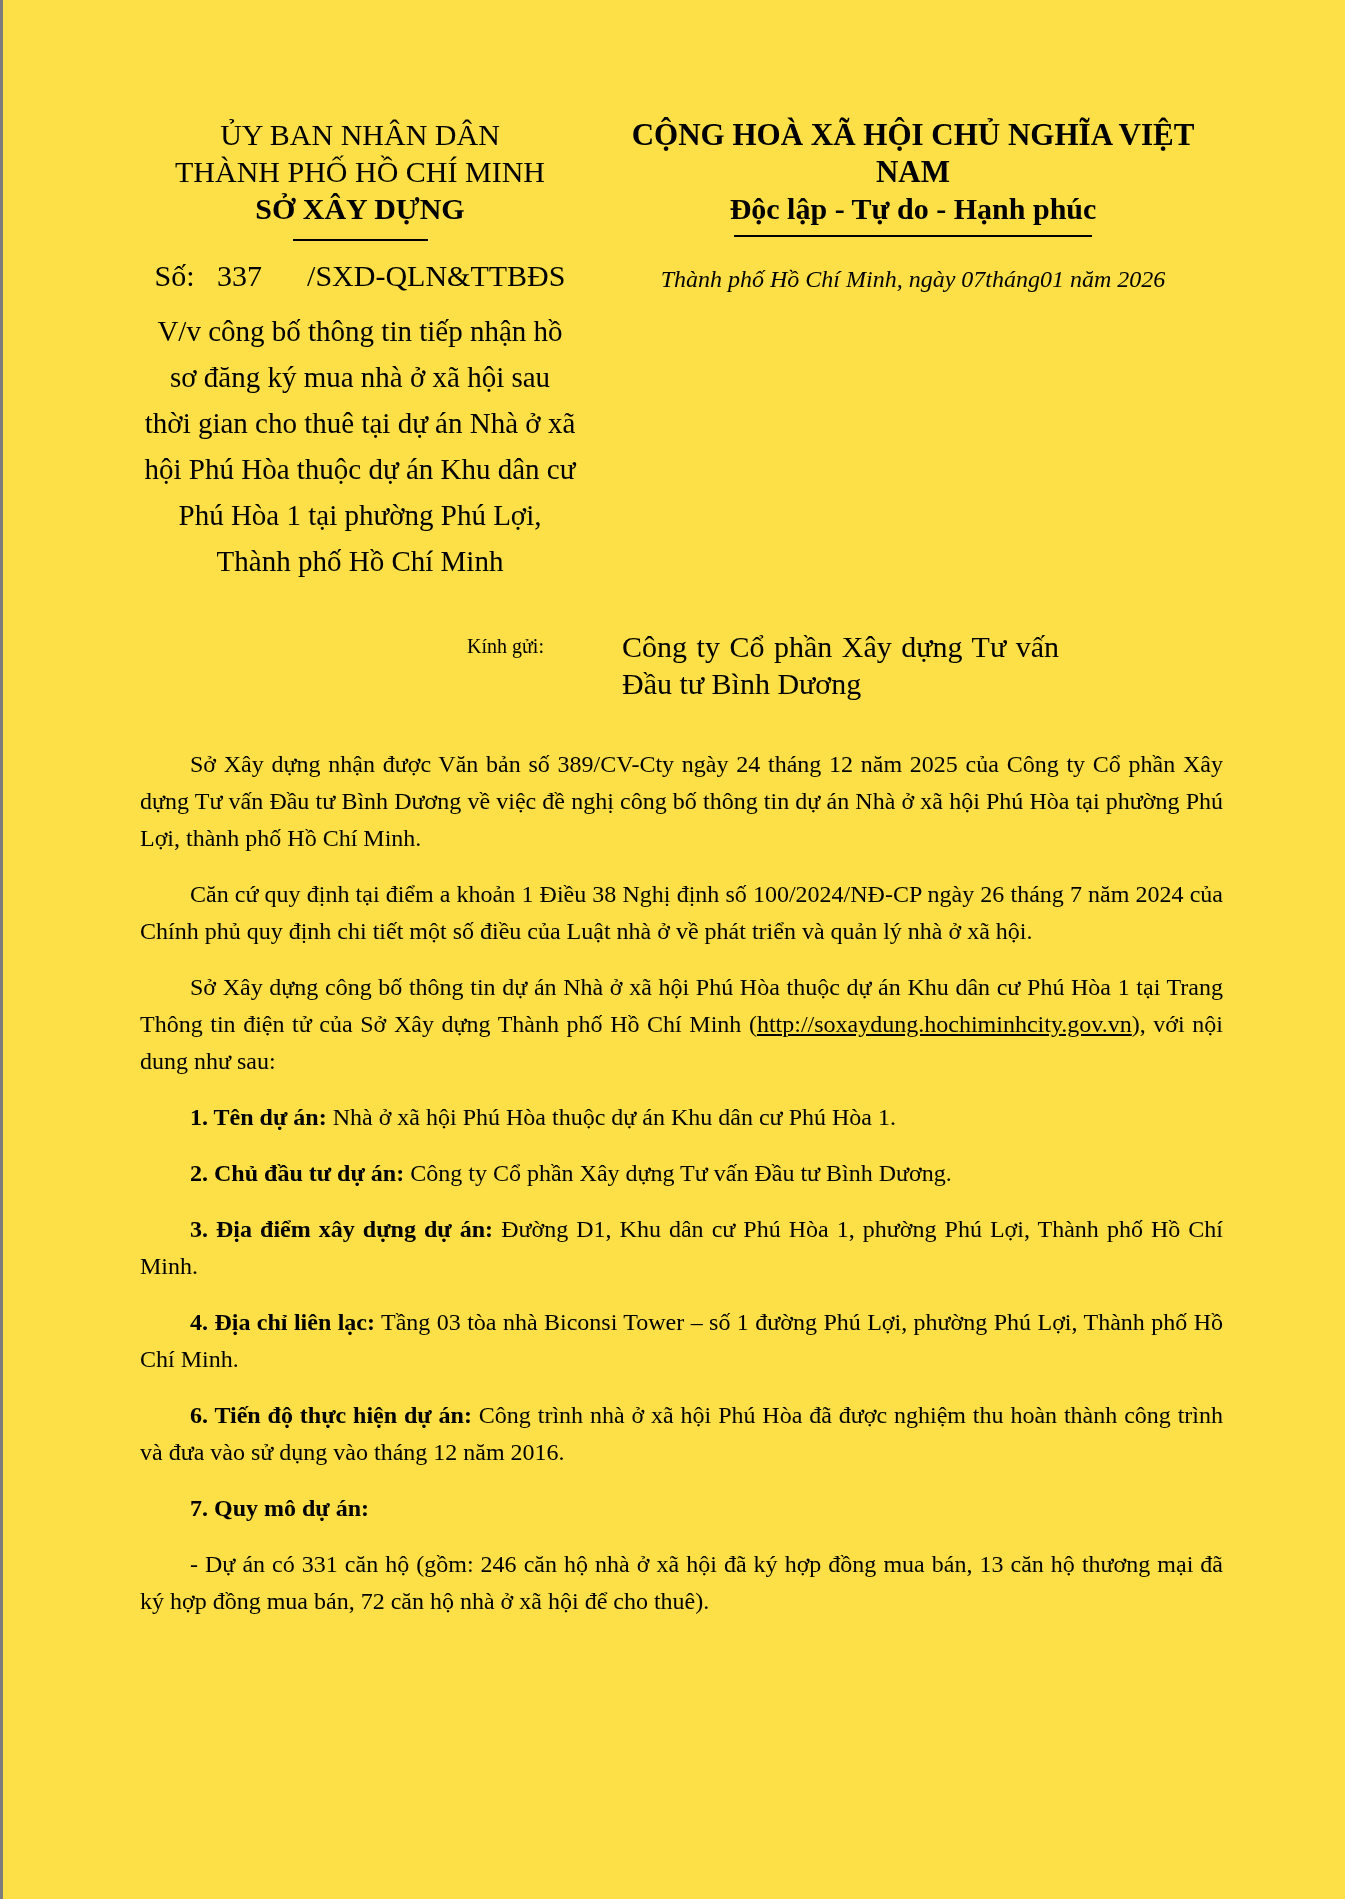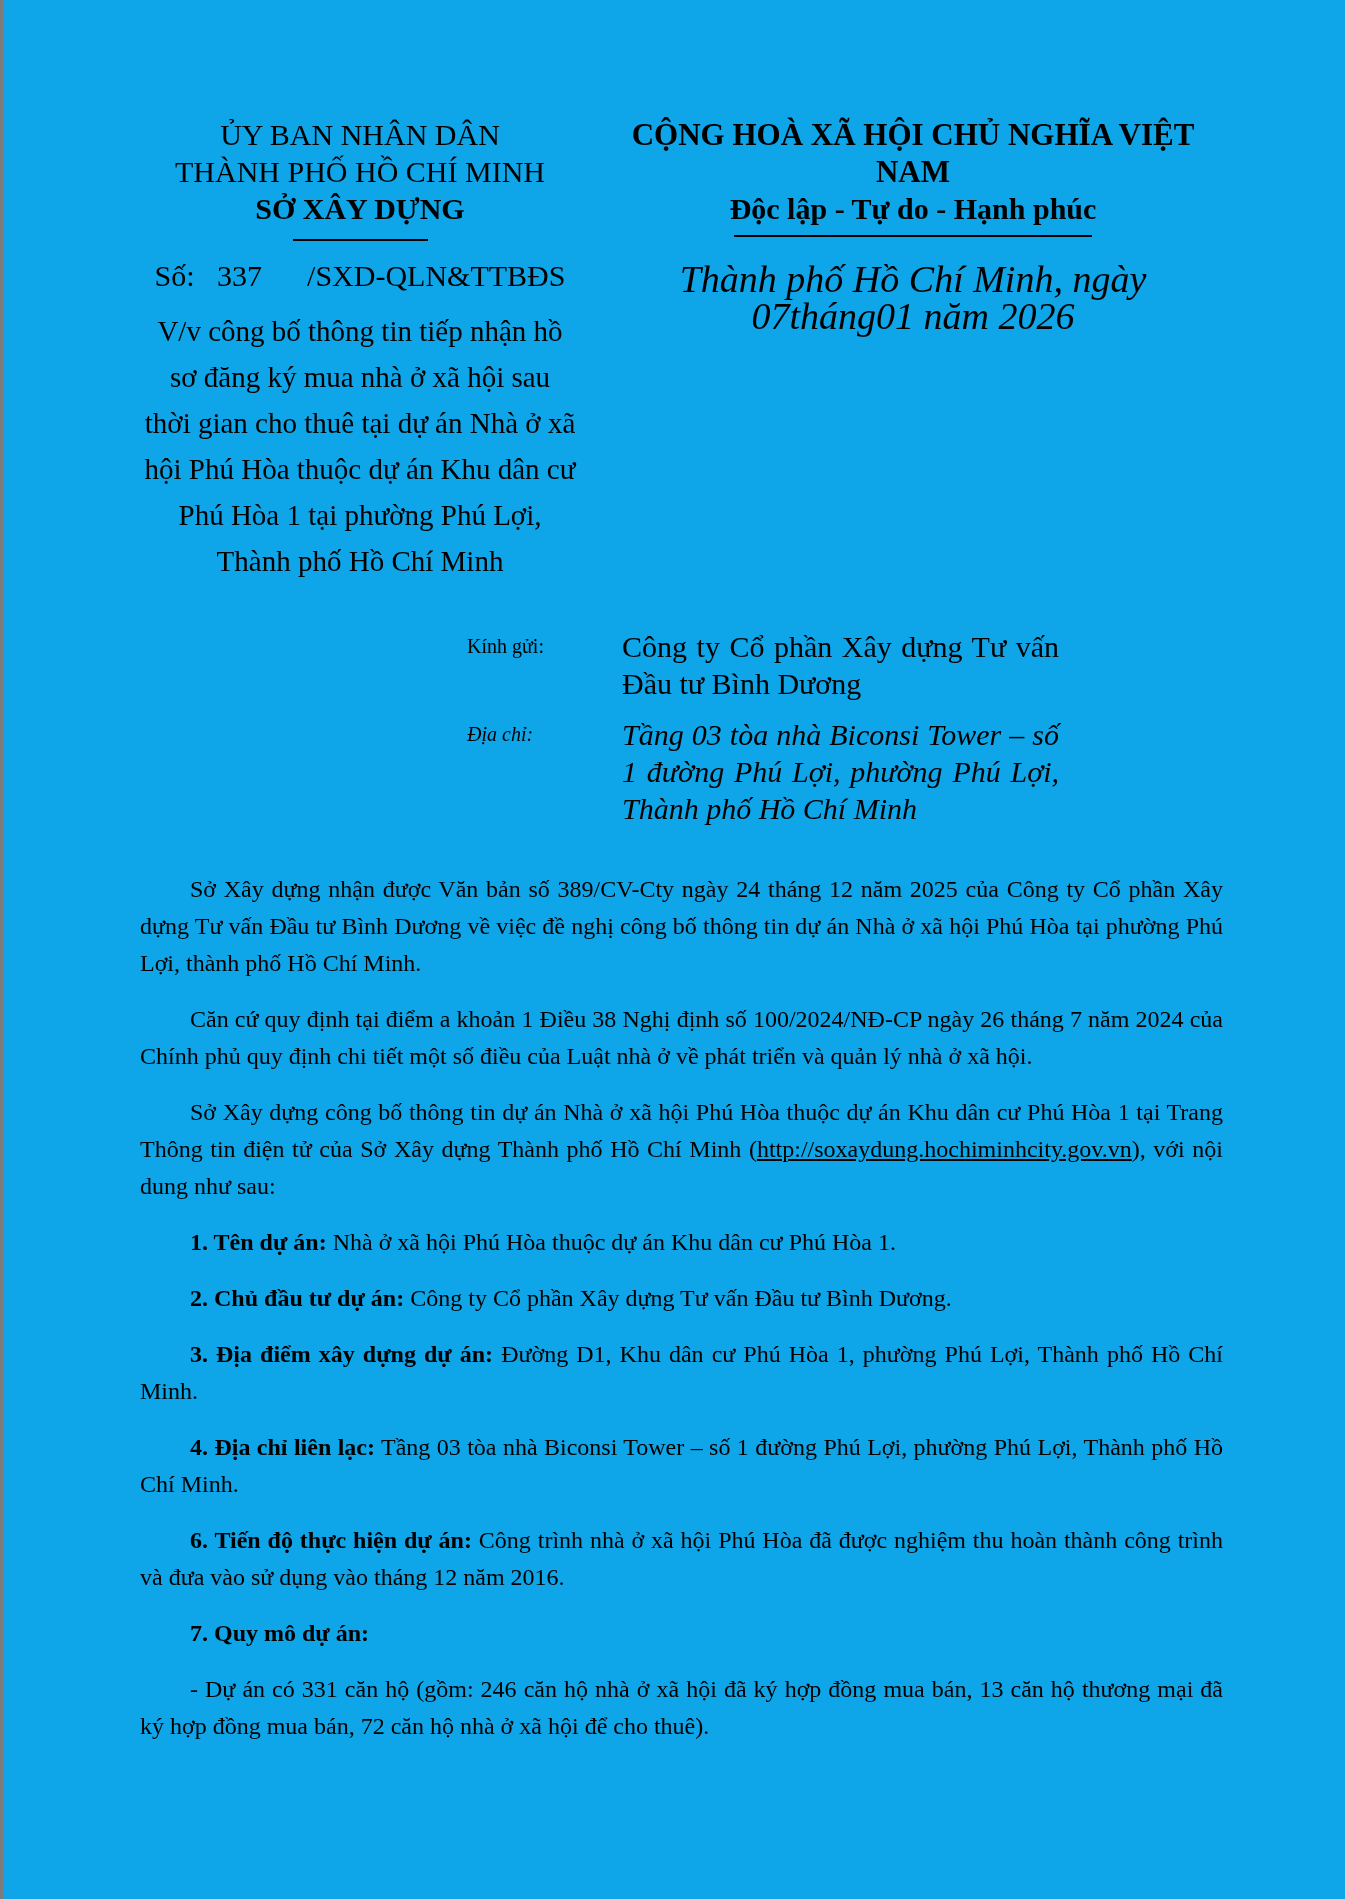--- a/index.html
+++ b/index.html
@@ -1,20 +1,20 @@
 <!DOCTYPE html>
 <html><head>
 <meta charset="utf-8">
 <style>
   html, body { margin: 0; padding: 0; background: #ffffff; }
   .page {
     position: relative;
     width: 1345px;
     height: 1899px;
-    background: #0ea5e9;
+    background: #fde047;
     color: #000000;
     font-family: "Liberation Serif", "DejaVu Serif", serif;
     overflow: hidden;
   }
   .left-edge {
     position: absolute;
     left: 0; top: 0;
     width: 3px; height: 100%;
     background: #7c7c7c;
   }
@@ -35,21 +35,21 @@
     font-size: 30px; line-height: 37px;
     white-space: pre;
   }
   .subject {
     margin: 14px auto 0;
     width: 432px;
     font-size: 29px;
     line-height: 46px;
     text-align: center;
   }
-  .date-line { margin-top: 24px; font-size: 38px; line-height: 37px; }
+  .date-line { margin-top: 24px; font-size: 24px; line-height: 37px; }
 
   
   .recipient { margin: 44px 0 0 327px; width: 592px; }
   .rec-row { display: flex; align-items: flex-start; margin-top: 14px; }
   .rec-row:first-child { margin-top: 0; }
   .rec-label {
     width: 155px; flex: 0 0 155px;
     font-size: 20px; line-height: 37px;
   }
   .rec-value {
@@ -96,24 +96,20 @@
         <div class="date-line italic">Thành phố Hồ Chí Minh, ngày 07tháng01 năm 2026</div>
       </div>
 
     </div>
 
     <div class="recipient">
       <div class="rec-row">
         <div class="rec-label">Kính gửi:</div>
         <div class="rec-value">Công ty Cổ phần Xây dựng Tư vấn Đầu tư Bình Dương</div>
       </div>
-      <div class="rec-row">
-        <div class="rec-label italic">Địa chỉ:</div>
-        <div class="rec-value italic">Tầng 03 tòa nhà Biconsi Tower – số 1 đường Phú Lợi, phường Phú Lợi, Thành phố Hồ Chí Minh</div>
-      </div>
     </div>
 
     <div class="body">
       <p>Sở Xây dựng nhận được Văn bản số 389/CV-Cty ngày 24 tháng 12 năm 2025 của Công ty Cổ phần Xây dựng Tư vấn Đầu tư Bình Dương về việc đề nghị công bố thông tin dự án Nhà ở xã hội Phú Hòa tại phường Phú Lợi, thành phố Hồ Chí Minh.</p>
       <p>Căn cứ quy định tại điểm a khoản 1 Điều 38 Nghị định số 100/2024/NĐ-CP ngày 26 tháng 7 năm 2024 của Chính phủ quy định chi tiết một số điều của Luật nhà ở về phát triển và quản lý nhà ở xã hội.</p>
       <p><span>Sở Xây dựng công bố thông tin dự án Nhà ở xã hội Phú Hòa thuộc dự án Khu dân cư Phú Hòa 1 tại Trang Thông tin điện tử của Sở Xây dựng Thành phố Hồ Chí Minh (</span><a class="site-link" href="#">http://soxaydung.hochiminhcity.gov.vn</a><span>), với nội dung như sau:</span></p>
 
       <p><b>1. Tên dự án:</b> <span>Nhà ở xã hội Phú Hòa thuộc dự án Khu dân cư Phú Hòa 1.</span></p>
       <p><b>2. Chủ đầu tư dự án:</b> <span>Công ty Cổ phần Xây dựng Tư vấn Đầu tư Bình Dương.</span></p>
       <p><b>3. Địa điểm xây dựng dự án:</b> <span>Đường D1, Khu dân cư Phú Hòa 1, phường Phú Lợi, Thành phố Hồ Chí Minh.</span></p>

